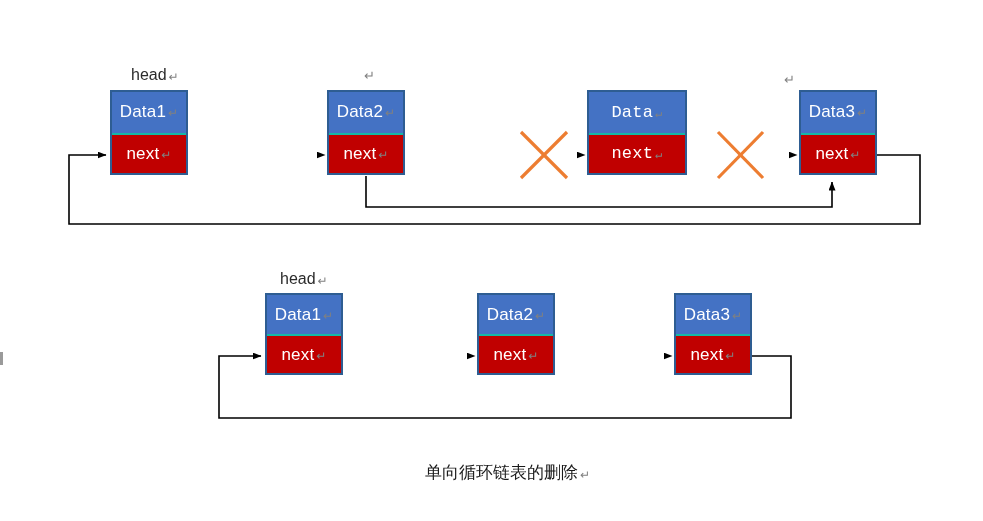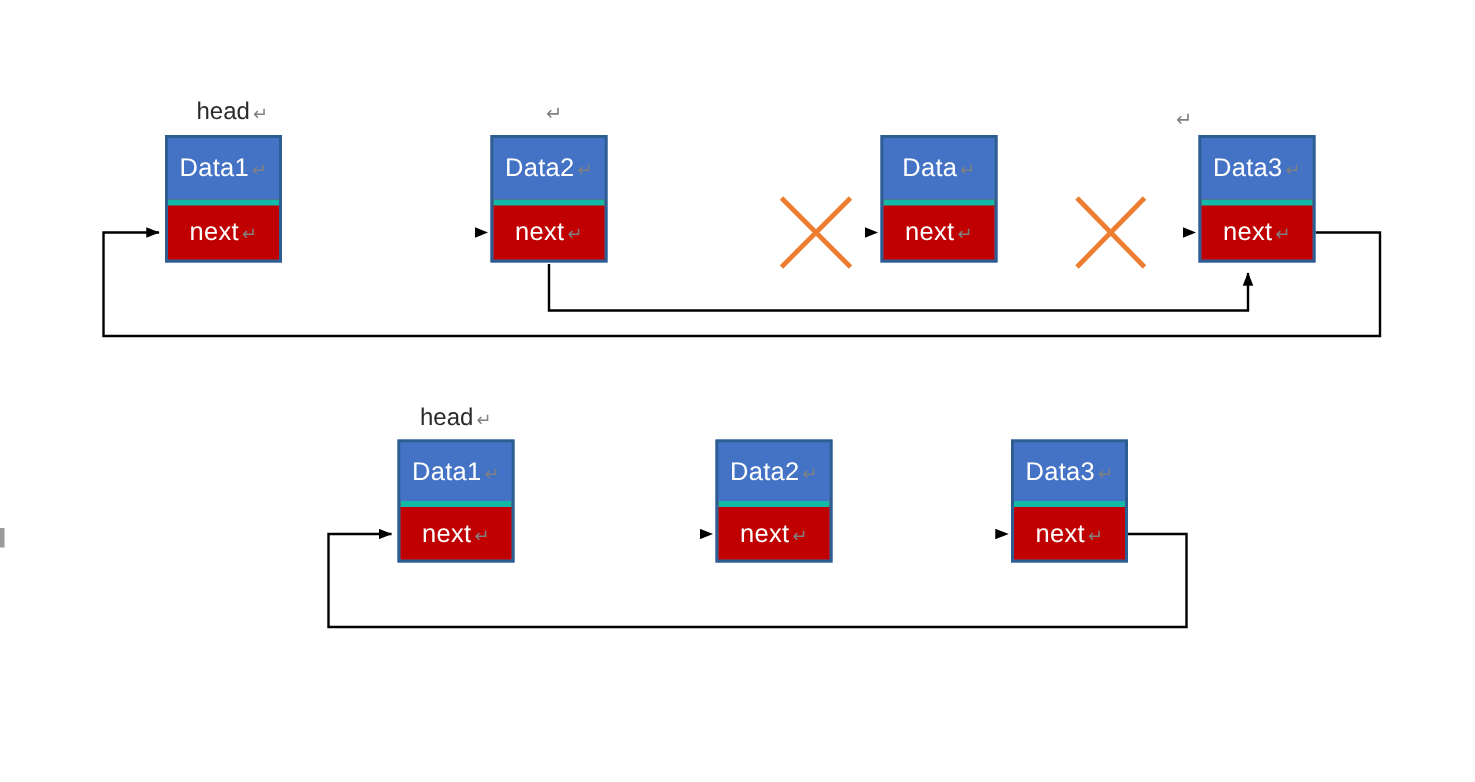--- a/index.html
+++ b/index.html
@@ -48,21 +48,21 @@
     box-sizing: border-box;
     height: 50%;
     background: #C00000;
     color: #ffffff;
     display: flex;
     align-items: center;
     justify-content: center;
     font-size: 17px;
     letter-spacing: 0.2px;
     white-space: nowrap;
-    border-top: 4px solid #14b8a6;
+    border-top: 2px solid #14b8a6;
   }
   .pilcrow {
     color: #808080;
     font-size: 12px;
     margin-left: 2px;
     position: relative;
     top: 1px;
   }
   .label {
     position: absolute;
@@ -164,21 +164,21 @@
     <div class="node-data">
       <span>Data2</span>
         <span class="pilcrow">↵</span>
     </div>
     <div class="node-next">
       <span>next</span>
         <span class="pilcrow">↵</span>
     </div>
   </div>
 
-  <div class="node" style="left:587px; top:90px; width:78px; height:85px;">
+  <div class="node" style="left:587px; top:90px; width:100px; height:85px;font-family:Liberation Mono, monospace;">
     <div class="node-data">
       <span>Data</span>
         <span class="pilcrow">↵</span>
     </div>
     <div class="node-next">
       <span>next</span>
         <span class="pilcrow">↵</span>
     </div>
   </div>
 
@@ -223,16 +223,19 @@
     <div class="node-data">
       <span>Data3</span>
         <span class="pilcrow">↵</span>
     </div>
     <div class="node-next">
       <span>next</span>
         <span class="pilcrow">↵</span>
     </div>
   </div>
 
+  <div class="caption" style="left:425px; top:461px;">
+    <span>单向循环链表的删除</span><span class="pilcrow">↵</span>
+  </div>
 
   <div class="edge-artifact"></div>
 
 </div>
 
 </body></html>

